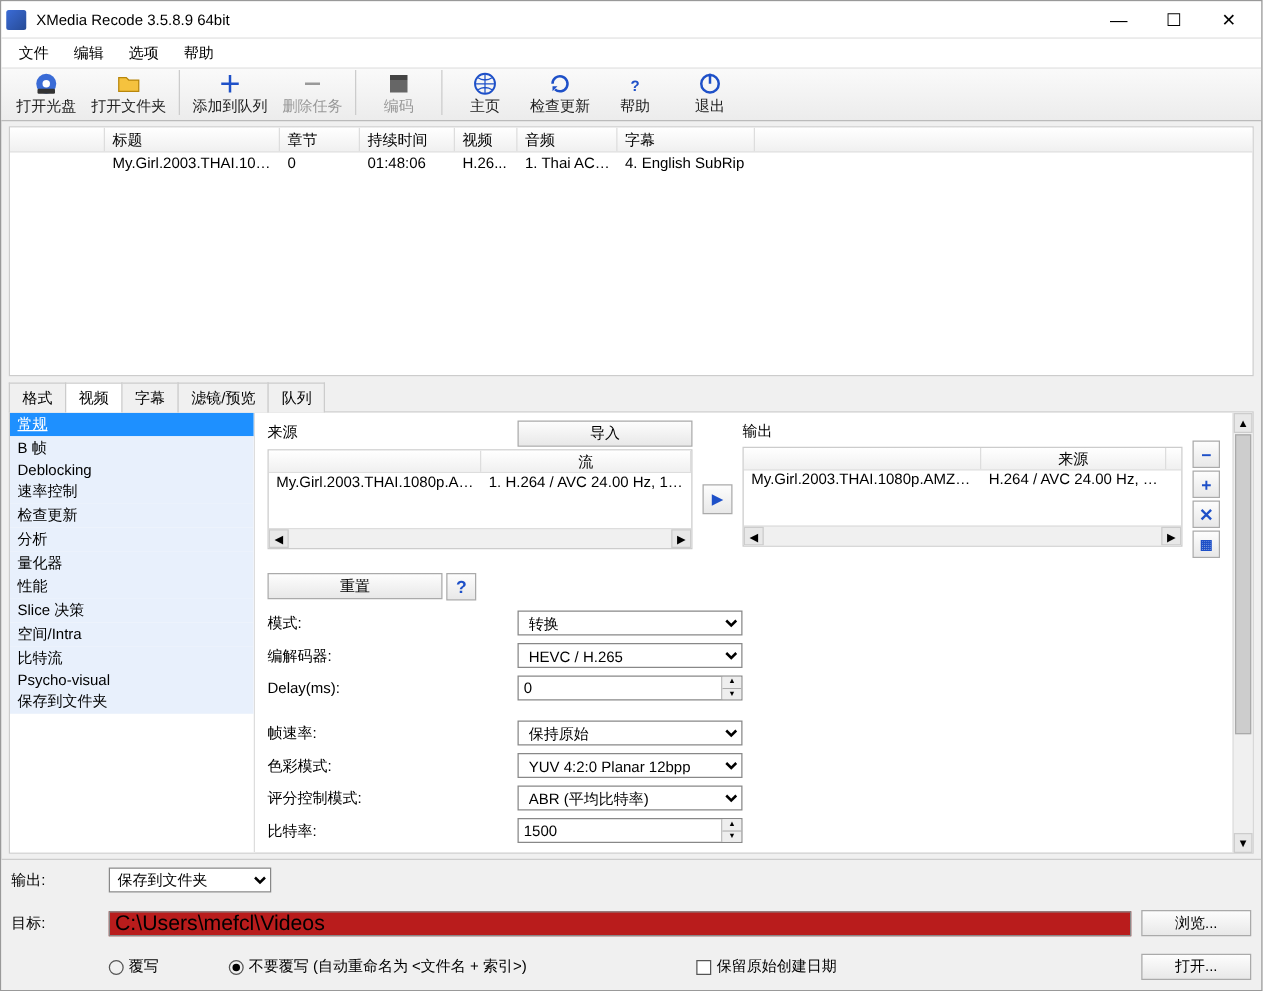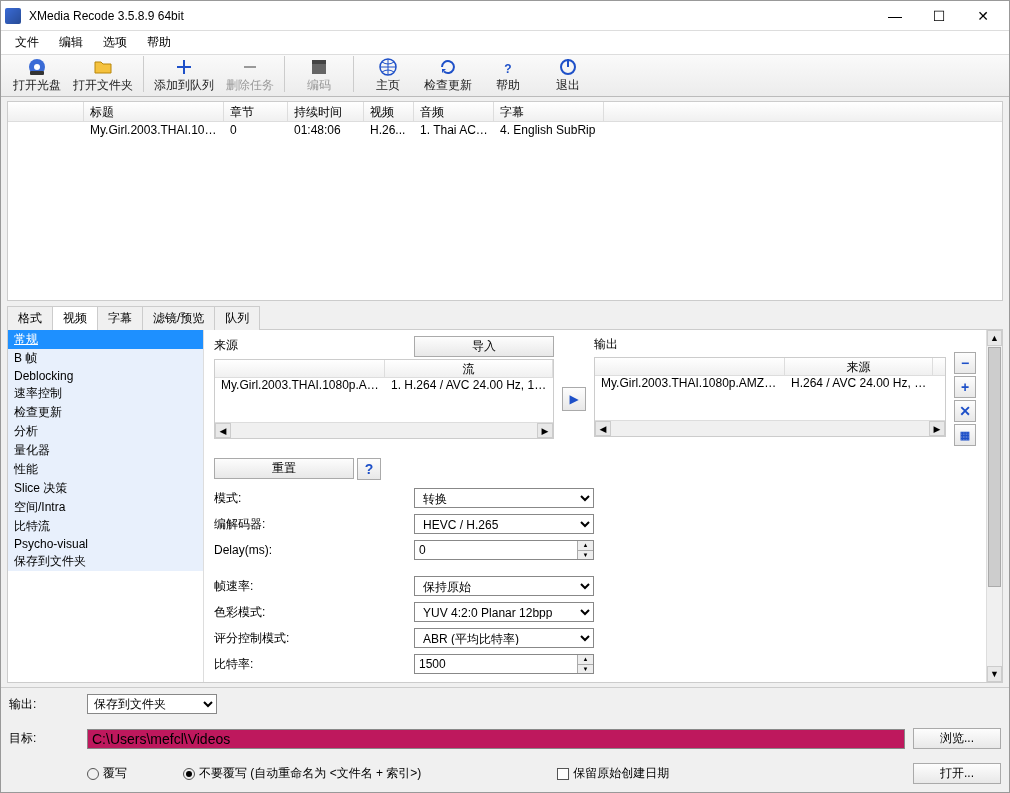--- a/index.html
+++ b/index.html
@@ -60,21 +60,21 @@
 .spinner .sp { flex:1; background:#eee; display:flex; align-items:center; justify-content:center; font-size:6px; cursor:pointer; border-bottom:1px solid #aaa; }
 .spinner .sp:last-child { border-bottom:none; }
 .right-panel-scroll { position:absolute; right:0; top:0; bottom:0; width:16px; background:#f0f0f0; border-left:1px solid #ddd; display:flex; flex-direction:column; }
 .right-panel-scroll .arr { height:16px; background:#e8e8e8; border:1px solid #ccc; text-align:center; font-size:9px; line-height:14px; cursor:pointer; }
 .right-panel-scroll .thumb { height:240px; background:#cdcdcd; border:1px solid #aaa; margin:1px; }
 .right-panel-scroll .track { flex:1; }
 .bottom-panel { background:#f0f0f0; padding:6px 8px 8px 8px; border-top:1px solid #ccc; display:flex; flex-direction:column; gap:14px; }
 .bp-row { display:flex; align-items:center; gap:8px; }
 .bp-row .lbl { width:70px; }
 .bp-row select { width:130px; border:1px solid #888; padding:1px 2px; height:20px; background:#fff; font-size:12px; }
-.bp-row .path-input { flex:1; border:1px solid #888; background:#be185d; padding:2px 4px; height:20px; font-size:14px; }
+.bp-row .path-input { flex:1; border:1px solid #888; background:#b91c1c; padding:2px 4px; height:20px; font-size:17px; }
 .bp-row .file-btn { width:88px; border:1px solid #aaa; background:linear-gradient(#fdfdfd,#e8e8e8); text-align:center; padding:1px 0; cursor:pointer; }
 .radio, .checkbox { display:flex; align-items:center; gap:4px; cursor:pointer; }
 .radio .dot { width:12px; height:12px; border:1px solid #555; border-radius:50%; display:flex; align-items:center; justify-content:center; }
 .radio.sel .dot::after { content:""; width:6px; height:6px; background:#000; border-radius:50%; }
 .checkbox .box { width:12px; height:12px; border:1px solid #555; background:#fff; }
 svg { display:block; }
 </style>
 </head>
 <body>
 

